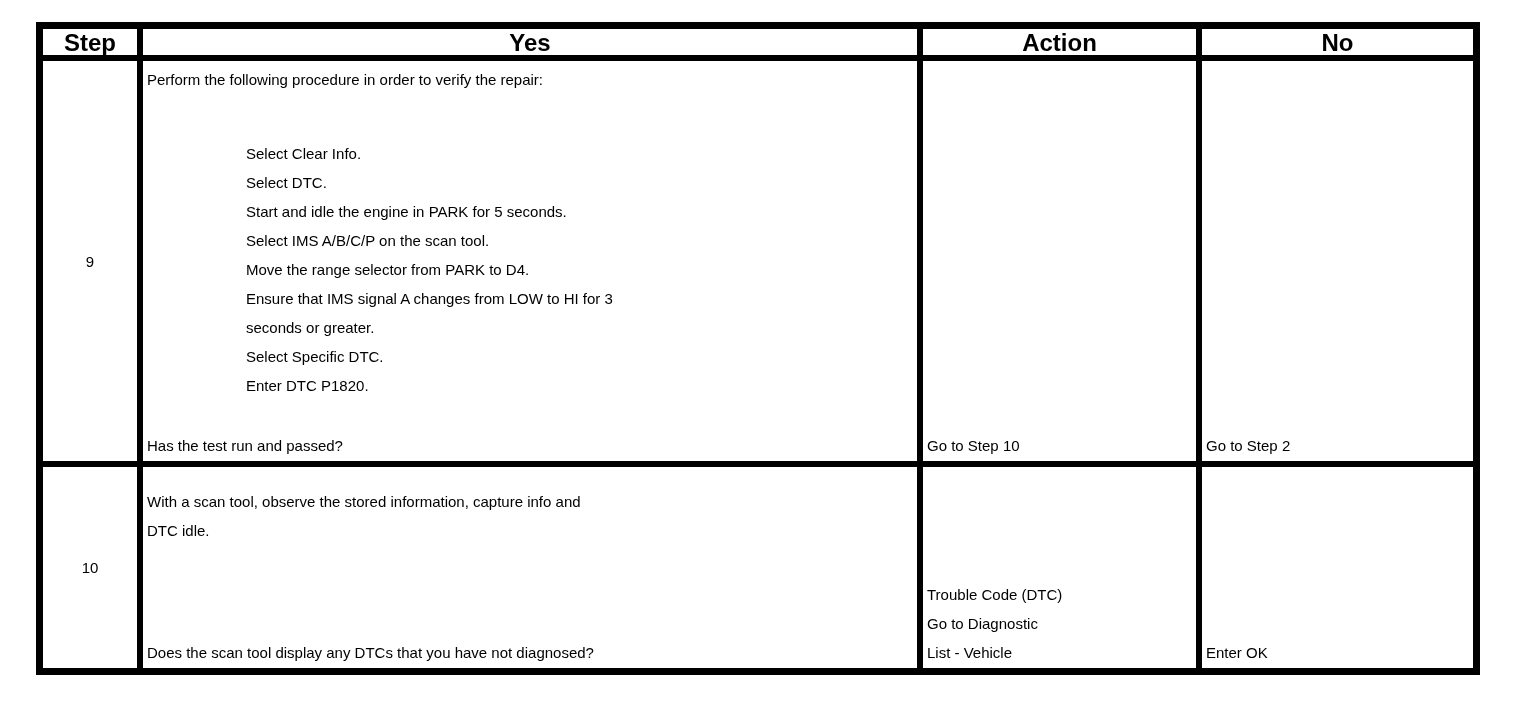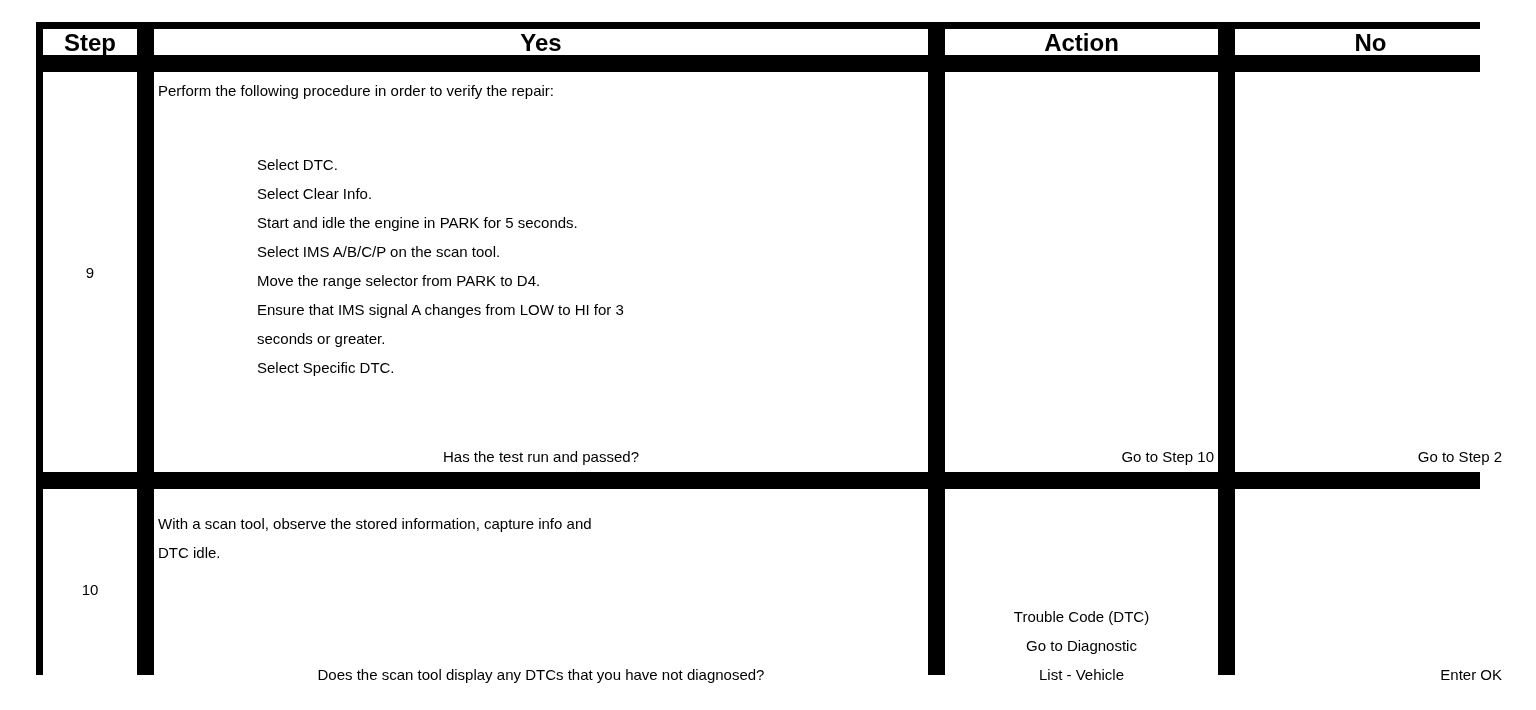--- a/index.html
+++ b/index.html
@@ -13,21 +13,21 @@
 
   
   .dtc-table {
     position: absolute;
     left: 36px; top: 22px;
     width: 1444px; height: 653px;
     background: #000000;
     display: grid;
     grid-template-columns: 94px 774px 273px 271px;
     grid-template-rows: 26px 400px 201px;
-    gap: 17px;
+    gap: 6px;
     padding: 7px;
   }
   .cell {
     background: #ffffff;
     position: relative;
     font-size: 15px;
     line-height: 29px;
     overflow: hidden;
   }
   .hcell {
@@ -37,22 +37,22 @@
   .step-cell {
     display: flex; align-items: center; justify-content: center;
   }
   .action-cell { padding: 4px 4px 0 4px; }
   .intro { }
   .steps-list { margin-left: 99px; margin-top: 45px; }
   .t-line { line-height: 29px; white-space: nowrap; }
   .bottom-text {
     position: absolute; left: 4px; right: 4px; bottom: 1px;
   }
-  .h-left   { text-align: center; }
-  .h-center { text-align: right; }
+  .h-left   { text-align: left; }
+  .h-center { text-align: left; }
 </style>
 </head>
 <body>
 
 <div class="stage">
   <div class="dtc-table">
 
     <div class="cell hcell">
       <span>Step</span>
     </div>
@@ -67,28 +67,29 @@
     </div>
 
     <div class="cell step-cell">
       <span>9</span>
     </div>
     <div class="cell action-cell">
       <div class="intro">
           <div class="t-line">Perform the following procedure in order to verify the repair:</div>
         </div>
       <div class="steps-list">
+          <div class="t-line">Select Clear Info.</div>
           <div class="t-line">Select DTC.</div>
-          <div class="t-line">Select Clear Info.</div>
           <div class="t-line">Start and idle the engine in PARK for 5 seconds.</div>
           <div class="t-line">Select IMS A/B/C/P on the scan tool.</div>
           <div class="t-line">Move the range selector from PARK to D4.</div>
           <div class="t-line">Ensure that IMS signal A changes from LOW to HI for 3</div>
           <div class="t-line">seconds or greater.</div>
           <div class="t-line">Select Specific DTC.</div>
+          <div class="t-line">Enter DTC P1820.</div>
         </div>
       <div class="bottom-text h-left">Has the test run and passed?</div>
     </div>
     <div class="cell">
       <div class="bottom-text h-center">
           <div class="t-line">Go to Step 10</div>
         </div>
     </div>
     <div class="cell">
       <div class="bottom-text h-center">

